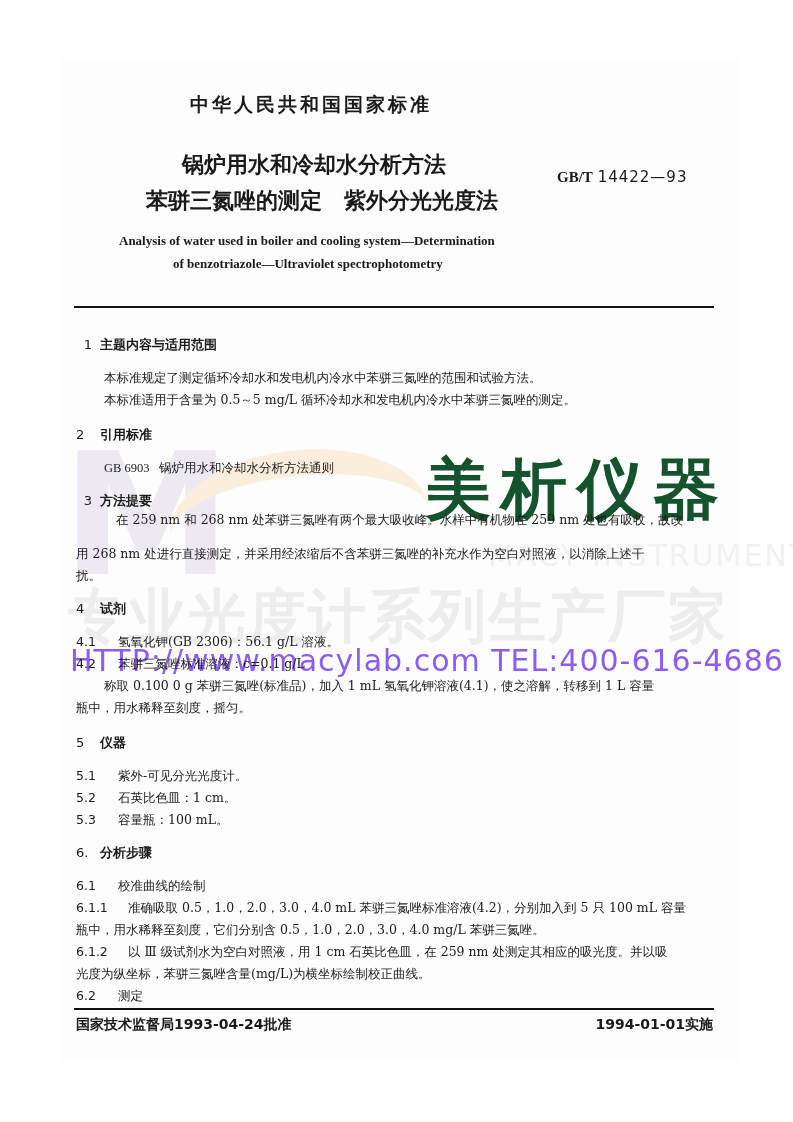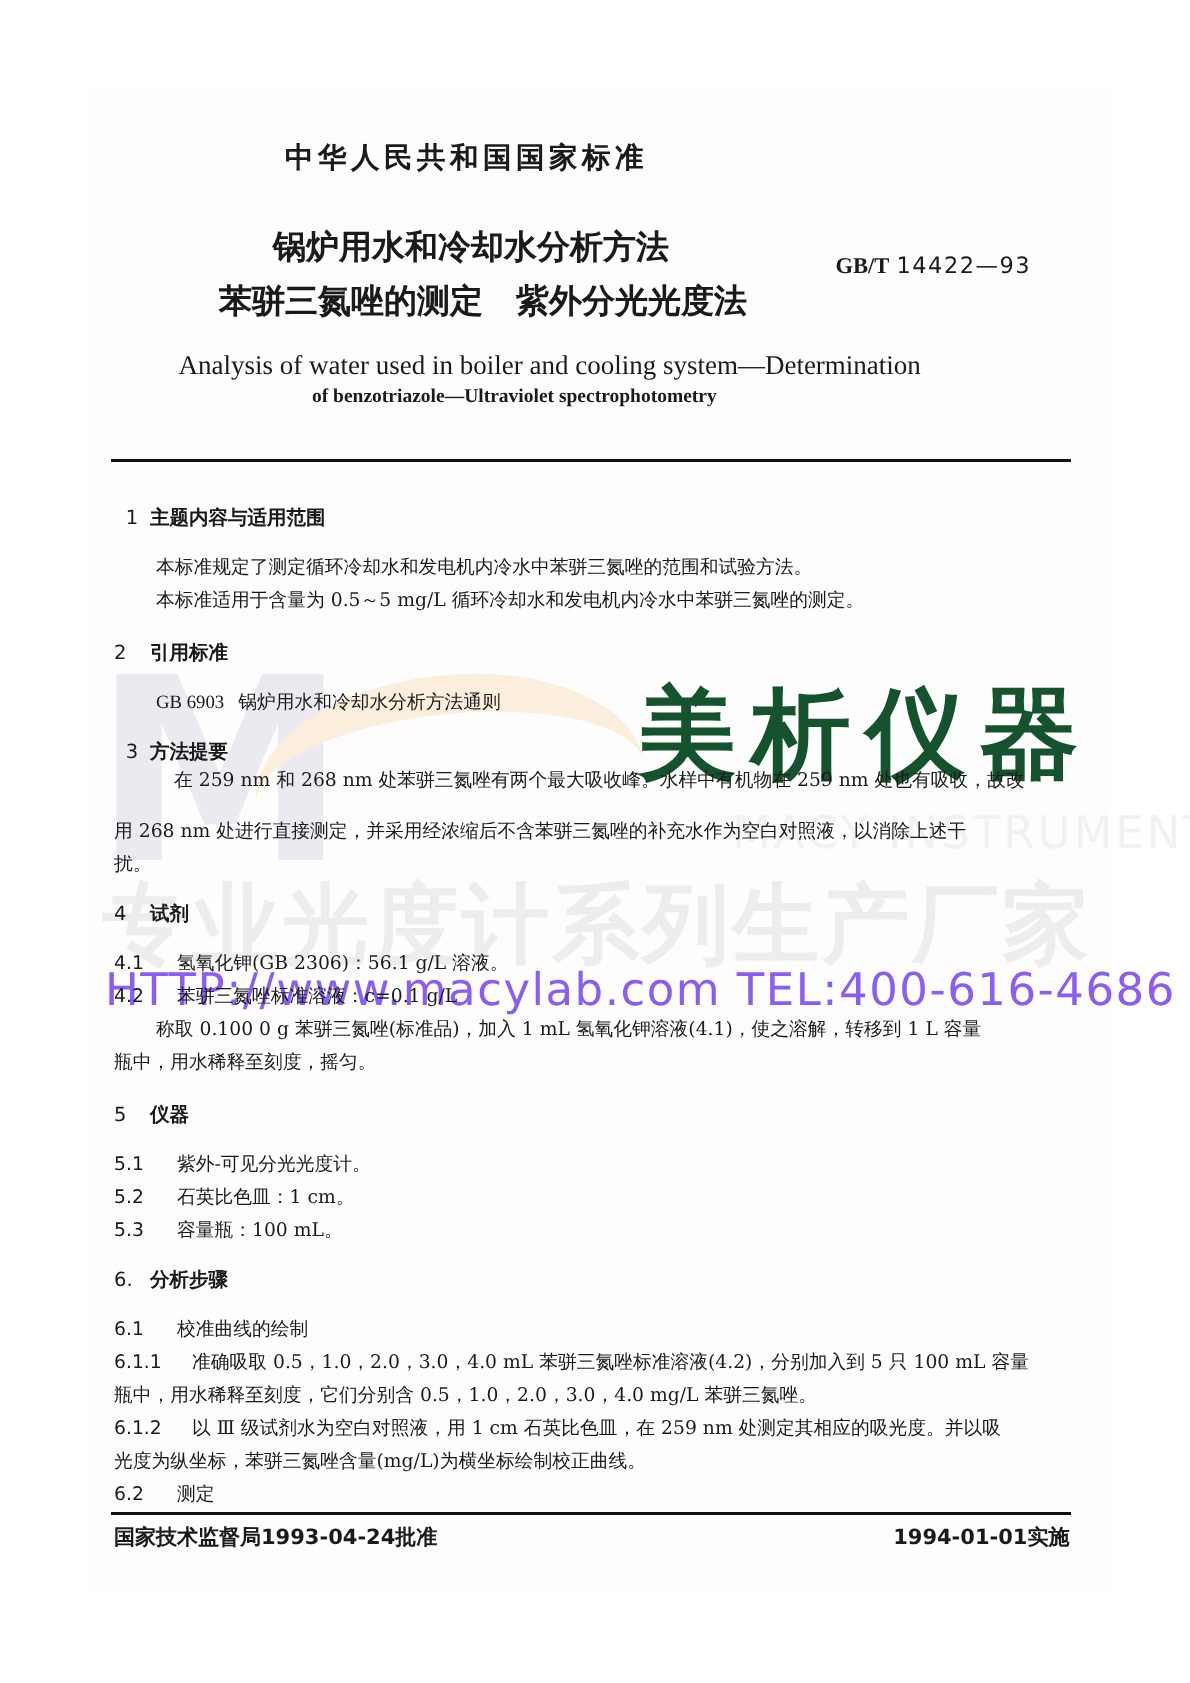--- a/index.html
+++ b/index.html
@@ -22,22 +22,22 @@
   .wm-slogan { left: 68px; top: 578px; font-size: 58px; color: #ededed; letter-spacing: 2px; }
   .wm-url { left: 70px; top: 643px; font-size: 30px; color: #8b5cf6; font-weight: normal; letter-spacing: 1px; }
 
   .national { left: 190px; top: 92px; font-size: 19px; font-weight: bold; letter-spacing: 3px; }
   .title1 { left: 182px; top: 150px; font-size: 22px; font-weight: bold; }
   .title2 { left: 146px; top: 186px; font-size: 22px; font-weight: bold; }
   .title2 .gap { display: inline-block; width: 22px; }
   .std-no { left: 557px; top: 168px; font-size: 15px; }
   .std-no b { font-family: "Liberation Serif", serif; }
   .std-no span.num { font-family: "DejaVu Sans", sans-serif; letter-spacing: 1px; }
-  .en1 { left: 119px; top: 233px; font-size: 18px; font-weight: normal; }
-  .en2 { left: 173px; top: 256px; font-size: 13px; font-weight: bold; margin-left: 35px; }
+  .en1 { left: 119px; top: 233px; font-size: 13px; font-weight: bold; }
+  .en2 { left: 173px; top: 256px; font-size: 13px; font-weight: bold; }
   .rule { position: absolute; left: 74px; width: 640px; height: 2px; background: #111; }
 
   .h { font-size: 13px; font-weight: bold; }
   .h .num { font-family: "DejaVu Sans", sans-serif; font-weight: normal; display: inline-block; width: 24px; }
   .p { font-size: 12.5px; }
   .sub .num { font-family: "DejaVu Sans", sans-serif; display: inline-block; }
   .footer { font-size: 14px; font-weight: bold; }
 </style>
 </head>
 <body>

